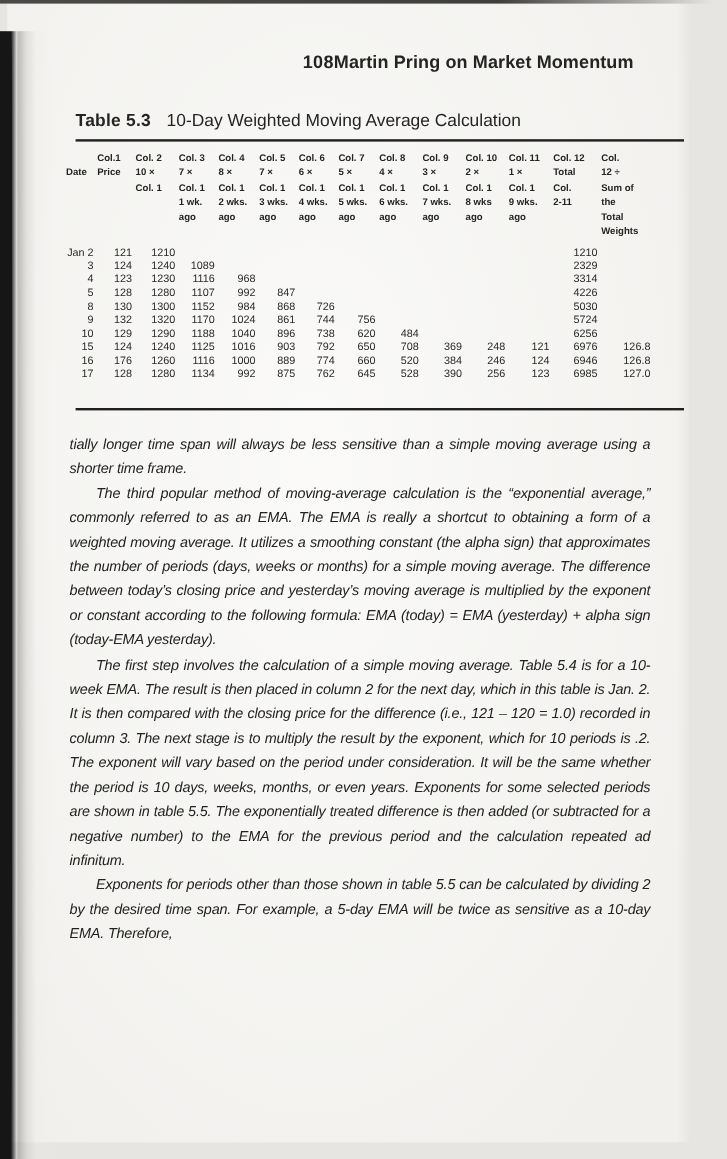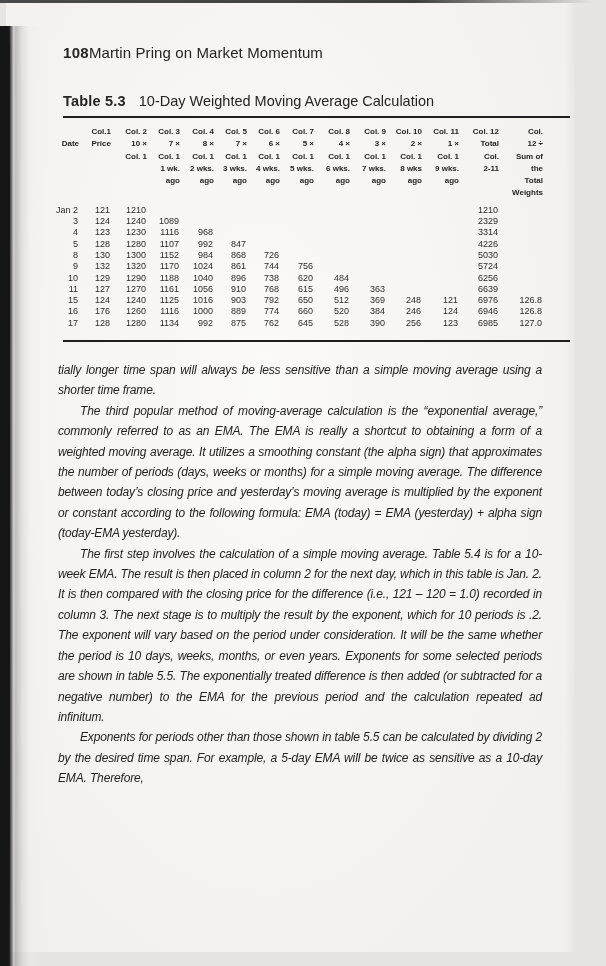--- a/index.html
+++ b/index.html
@@ -26,41 +26,41 @@
     position:absolute;left:0;top:26px;width:44px;height:940px;
     background:linear-gradient(to right,#161616 0px,#161616 9px,#67666425 14px,
       rgba(120,119,116,0.45) 15px,rgba(190,189,186,0.35) 22px,
       rgba(235,234,231,0.25) 30px,rgba(246,245,242,0) 44px);
   }
   .gutter-core{
     position:absolute;left:0;top:26px;width:10px;height:902px;
     background:linear-gradient(to bottom,rgba(22,22,22,0) 0px,#1a1a1a 22px,#141414 780px,rgba(40,40,38,0.25) 900px);
   }
   .page-header{
-    position:absolute;left:57px;top:41px;width:478px;
-    display:flex;justify-content:flex-start;align-items:baseline;
+    position:absolute;left:44px;top:41px;width:478px;
+    display:flex;justify-content:flex-end;align-items:baseline;
     font-size:15px;line-height:17px;
   }
   .folio{font-weight:bold;letter-spacing:0.3px;}
-  .running-title{font-weight:400;letter-spacing:0.1px;}
+  .running-title{font-weight:700;letter-spacing:0.1px;}
   .table-title-row{
     position:absolute;left:57px;top:90px;width:500px;
     font-size:14.5px;line-height:17px;
   }
   .table-label{font-weight:bold;margin-right:13px;letter-spacing:0.2px;margin-top:23px;}
   .rule{position:absolute;left:57px;width:507px;height:2px;background:#1f1f1f;}
   .rule-top{top:113px;}
   .rule-bottom{top:337px;}
   table.wma{
     position:absolute;left:48px;top:120px;
     border-collapse:collapse;table-layout:fixed;width:490px;
   }
   table.wma th{
     font-weight:bold;font-size:8px;line-height:12.3px;
-    white-space:pre-line;vertical-align:top;text-align:right;
+    white-space:pre-line;vertical-align:top;text-align:left;
     padding:3px 1px 5px 1px;letter-spacing:0;
   }
   table.wma td{
     font-size:9px;line-height:11.3px;text-align:right;
     padding:0 2px 0 0;white-space:nowrap;color:#2a2a2a;
   }
   .body-text{
     position:absolute;left:52px;top:357px;width:484px;
     font-size:12px;line-height:20.4px;
     text-align:justify;letter-spacing:-0.15px;color:#222;font-style:italic;
@@ -274,45 +274,29 @@
           <td>738</td>
           <td>620</td>
           <td>484</td>
           <td></td>
           <td></td>
           <td></td>
           <td>6256</td>
           <td></td>
         </tr>
         <tr>
-          <td>11</td>
-          <td>127</td>
-          <td>1270</td>
-          <td>1161</td>
-          <td>1056</td>
-          <td>910</td>
-          <td>768</td>
-          <td>615</td>
-          <td>496</td>
-          <td>363</td>
-          <td></td>
-          <td></td>
-          <td>6639</td>
-          <td></td>
-        </tr>
-        <tr>
           <td>15</td>
           <td>124</td>
           <td>1240</td>
           <td>1125</td>
           <td>1016</td>
           <td>903</td>
           <td>792</td>
           <td>650</td>
-          <td>512</td>
+          <td>708</td>
           <td>369</td>
           <td>248</td>
           <td>121</td>
           <td>6976</td>
           <td>126.8</td>
         </tr>
         <tr>
           <td>16</td>
           <td>176</td>
           <td>1260</td>

